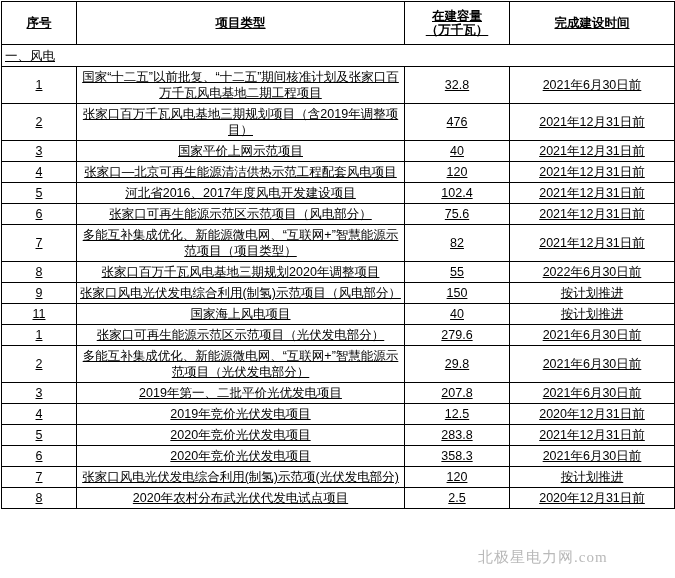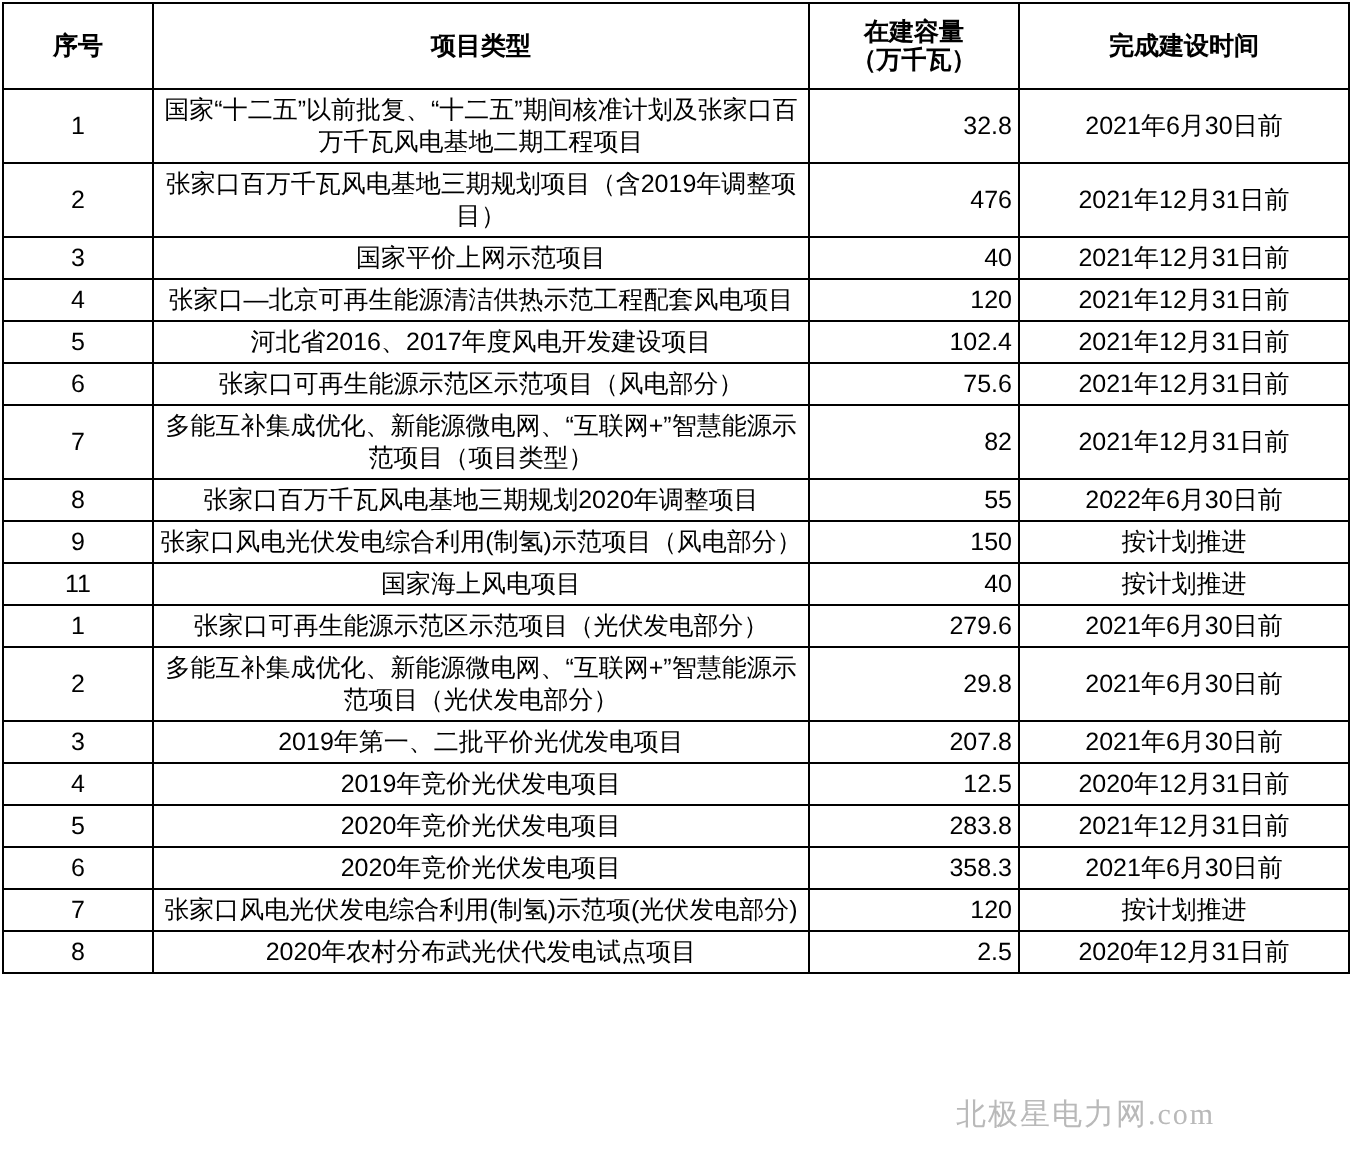--- a/index.html
+++ b/index.html
@@ -13,20 +13,21 @@
     font-family: "Liberation Sans", "DejaVu Sans", sans-serif;
     color: #000000;
     overflow: hidden;
     position: relative;
   }
   table.doc-table {
     border-collapse: collapse;
     width: 673px;
     margin: 1px 0 0 1px;
     table-layout: fixed;
+    text-decoration: underline;
   }
   table.doc-table col.c-num   { width: 75px; }
   table.doc-table col.c-name  { width: 328px; }
   table.doc-table col.c-cap   { width: 105px; }
   table.doc-table col.c-time  { width: 165px; }
 
   table.doc-table th,
   table.doc-table td {
     border: 1px solid #000000;
     padding: 2px 3px;
@@ -49,21 +50,21 @@
   td.num {
     text-align: center;
     font-size: 13px;
   }
   td.name {
     text-align: center;
     padding-left: 4px;
     padding-right: 2px;
   }
   td.cap {
-    text-align: right;
+    text-align: center;
     font-size: 13px;
   }
   td.time {
     text-align: center;
     font-size: 13px;
   }
   td.section {
     text-align: left;
     padding-left: 5px;
     font-size: 13px;
@@ -100,20 +101,23 @@
       <th>项目类型</th>
       <th>
         <span class="stack">在建容量</span>
         <span class="stack">（万千瓦）</span>
       </th>
       <th>完成建设时间</th>
     </tr>
   </thead>
   <tbody>
 
+    <tr class="section-row">
+      <td class="section" colspan="4">一、风电</td>
+    </tr>
     <tr>
       <td class="num">1</td>
       <td class="name">国家“十二五”以前批复、“十二五”期间核准计划及张家口百万千瓦风电基地二期工程项目</td>
       <td class="cap">32.8</td>
       <td class="time">2021年6月30日前</td>
     </tr>
     <tr>
       <td class="num">2</td>
       <td class="name">张家口百万千瓦风电基地三期规划项目（含2019年调整项目）</td>
       <td class="cap">476</td>

